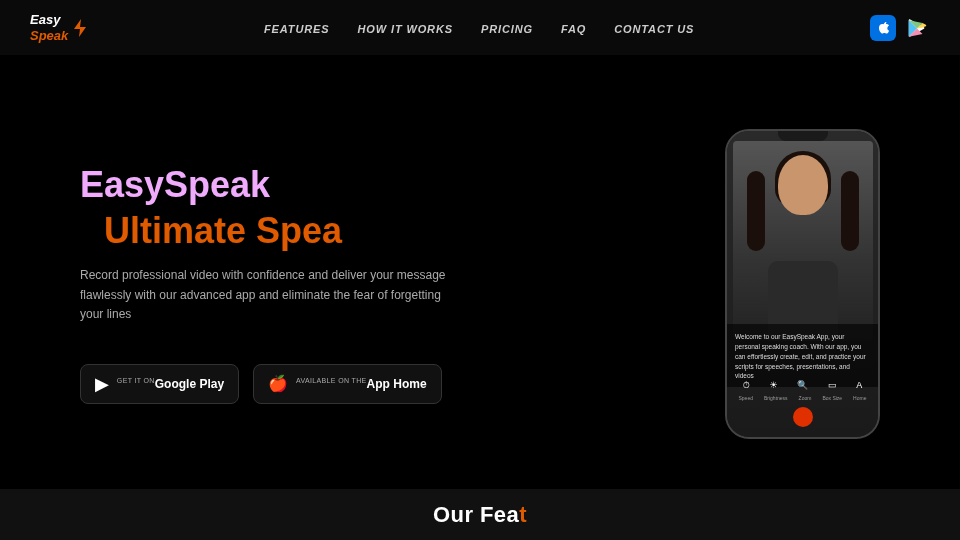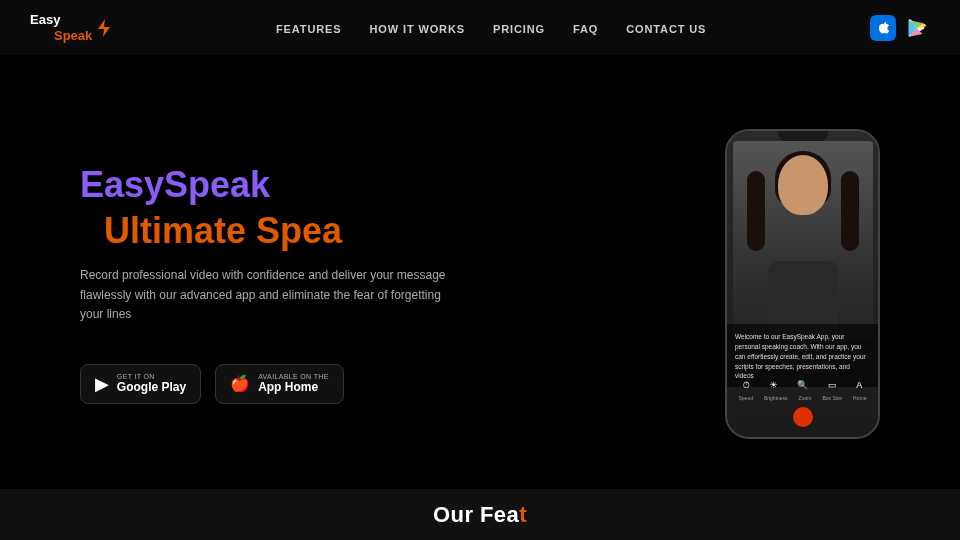--- a/index.html
+++ b/index.html
@@ -15,20 +15,21 @@
 
     
     nav {
       display: flex;
       align-items: center;
       justify-content: space-between;
       padding: 12px 30px;
       background: #0a0a0a;
       position: relative;
       z-index: 10;
+      font-style: italic;
     }
     .nav-logo {
       display: flex;
       align-items: center;
       gap: 4px;
     }
     .nav-logo-text {
       font-size: 13px;
       font-weight: 700;
       color: #fff;
@@ -82,21 +83,21 @@
       height: calc(540px - 52px - 60px);
       position: relative;
     }
     .hero-left {
       flex: 1;
       padding-right: 40px;
     }
     .hero-title {
       font-size: 36px;
       font-weight: 800;
-      color: #8b5cf6;
+      color: #f0abfc;
       margin-bottom: 4px;
     }
     .hero-subtitle {
       font-size: 36px;
       font-weight: 800;
       color: #e05a00;
       margin-bottom: 14px;
       margin-left: 24px;
     }
     .hero-desc {
@@ -121,21 +122,21 @@
       cursor: pointer;
       text-decoration: none;
       color: #fff;
     }
     .btn-store-icon {
       font-size: 18px;
       color: #fff;
     }
     .btn-store-text {
       display: flex;
-      flex-direction: column;
+      flex-direction: row;
     }
     .btn-store-small {
       font-size: 7px;
       color: #aaa;
       text-transform: uppercase;
       letter-spacing: 0.05em;
     }
     .btn-store-name {
       font-size: 12px;
       font-weight: 700;
@@ -318,21 +319,21 @@
       color: #e05a00;
     }
   </style>
 </head>
 <body>
 
 <nav>
   <div class="nav-logo">
     <div class="nav-logo-text">
       <div>Easy</div>
-      <div style="color:#e05a00;margin-left:24px;">Speak</div>
+      <div style="color:#e05a00;">Speak</div>
     </div>
 
     <svg width="16" height="20" viewBox="0 0 16 20" fill="none">
       <path d="M9 1L2 11h6l-1 8 7-10H8l1-8z" fill="#e05a00"></path>
     </svg>
   </div>
 
   <ul class="nav-links">
     <li><a>FEATURES</a></li>
     <li><a>HOW IT WORKS</a></li>

